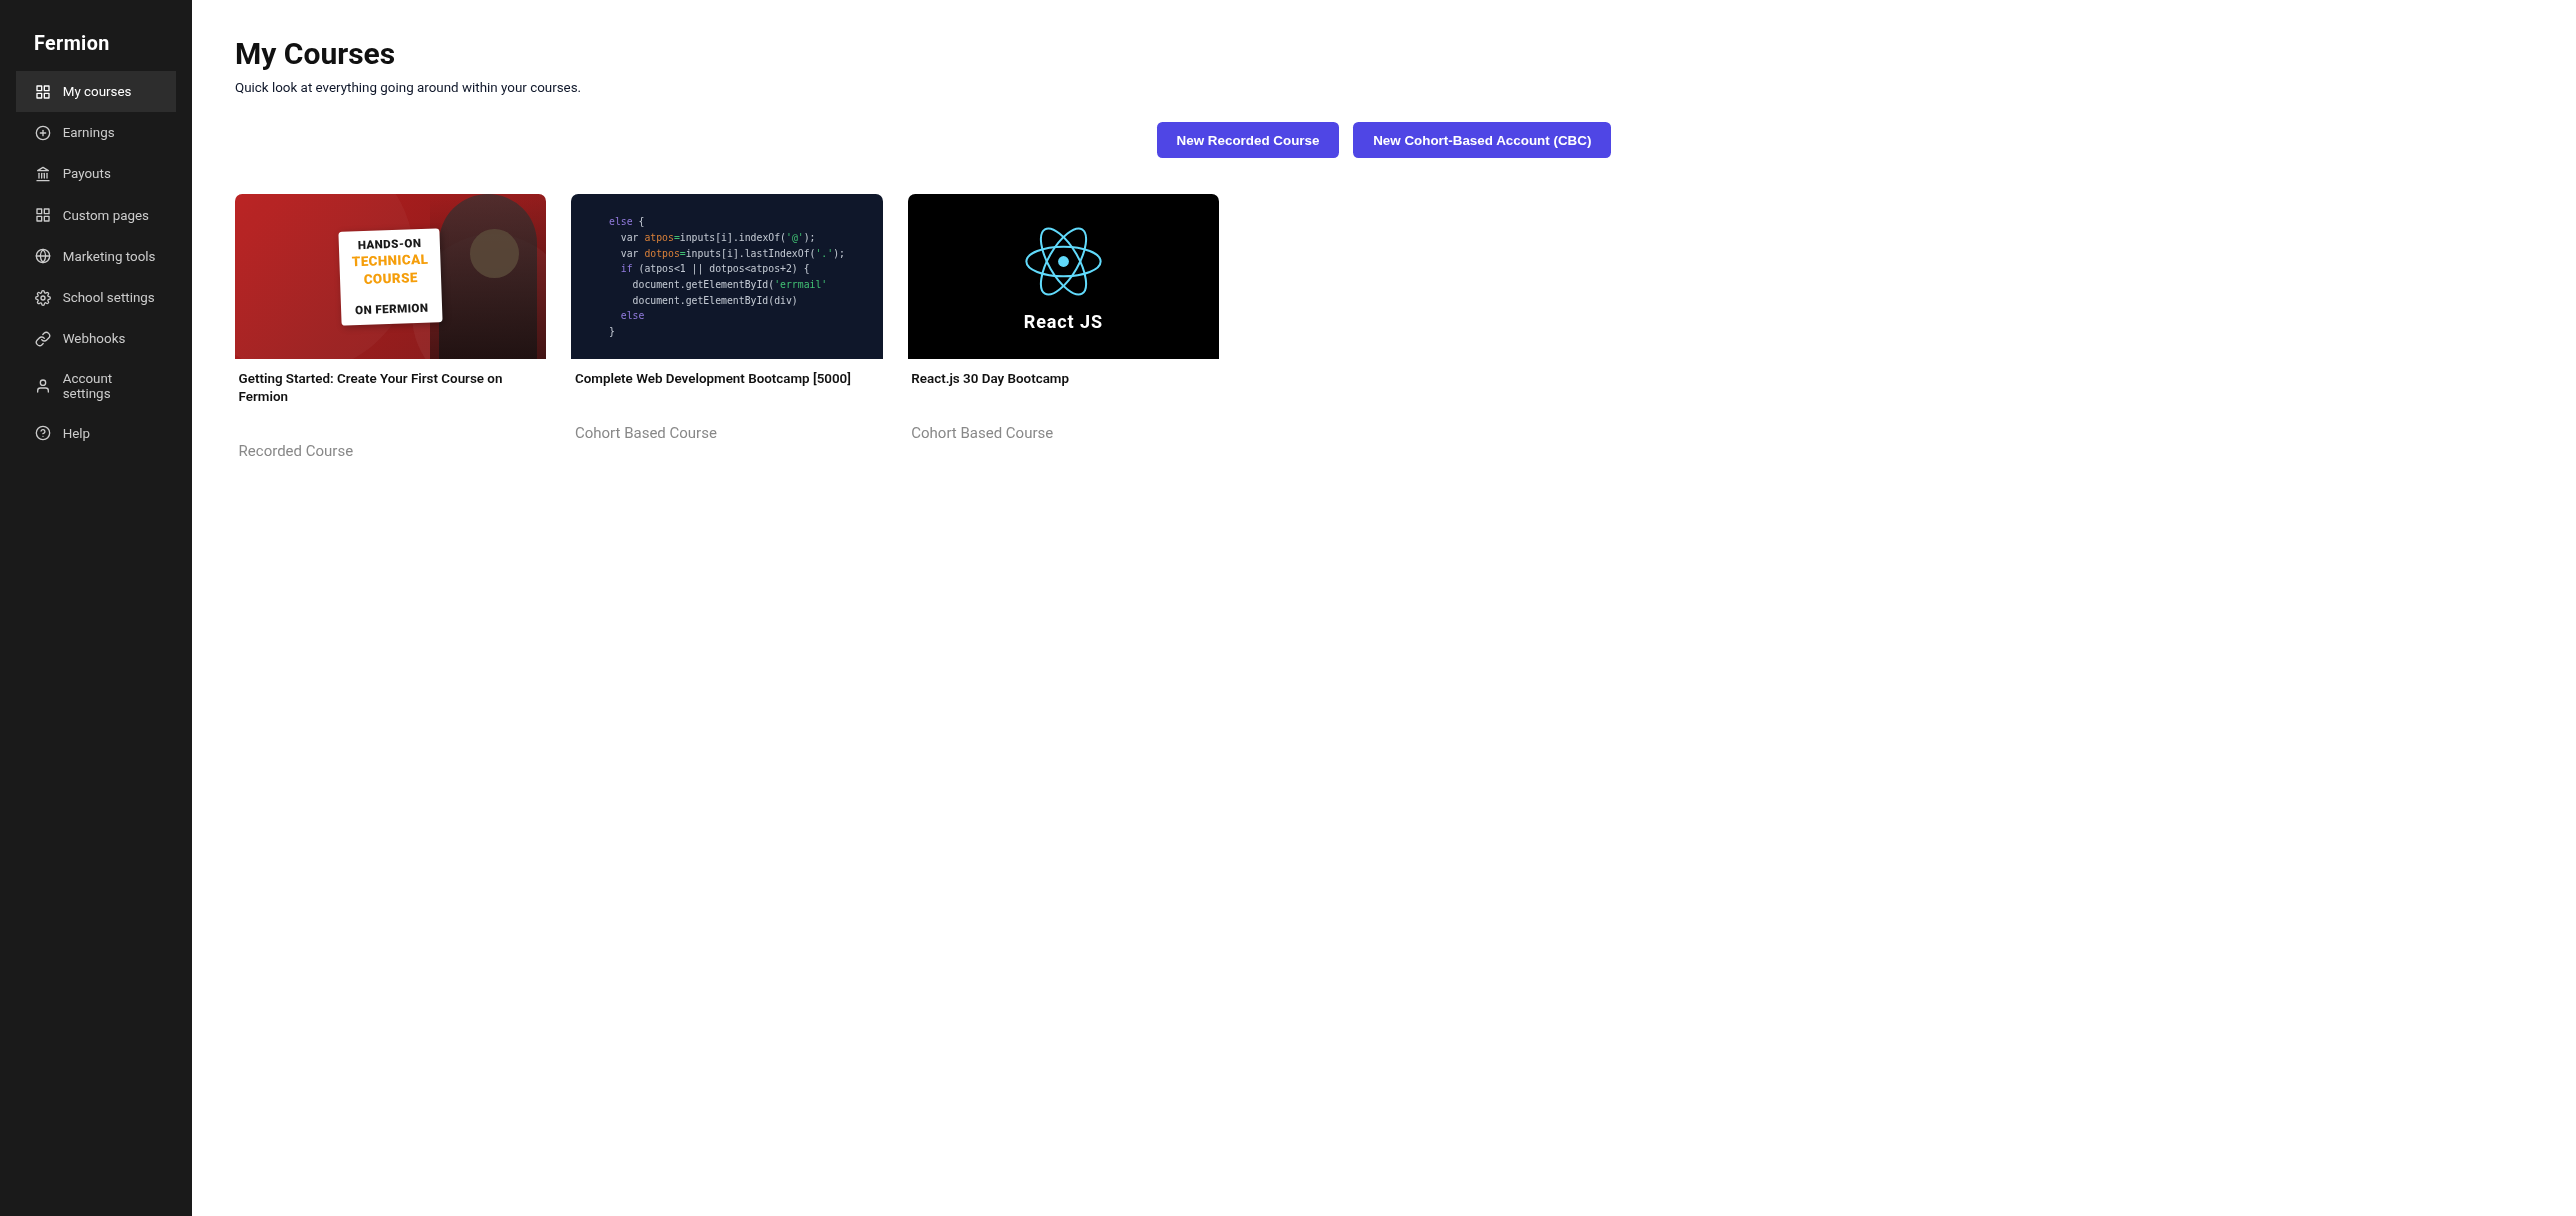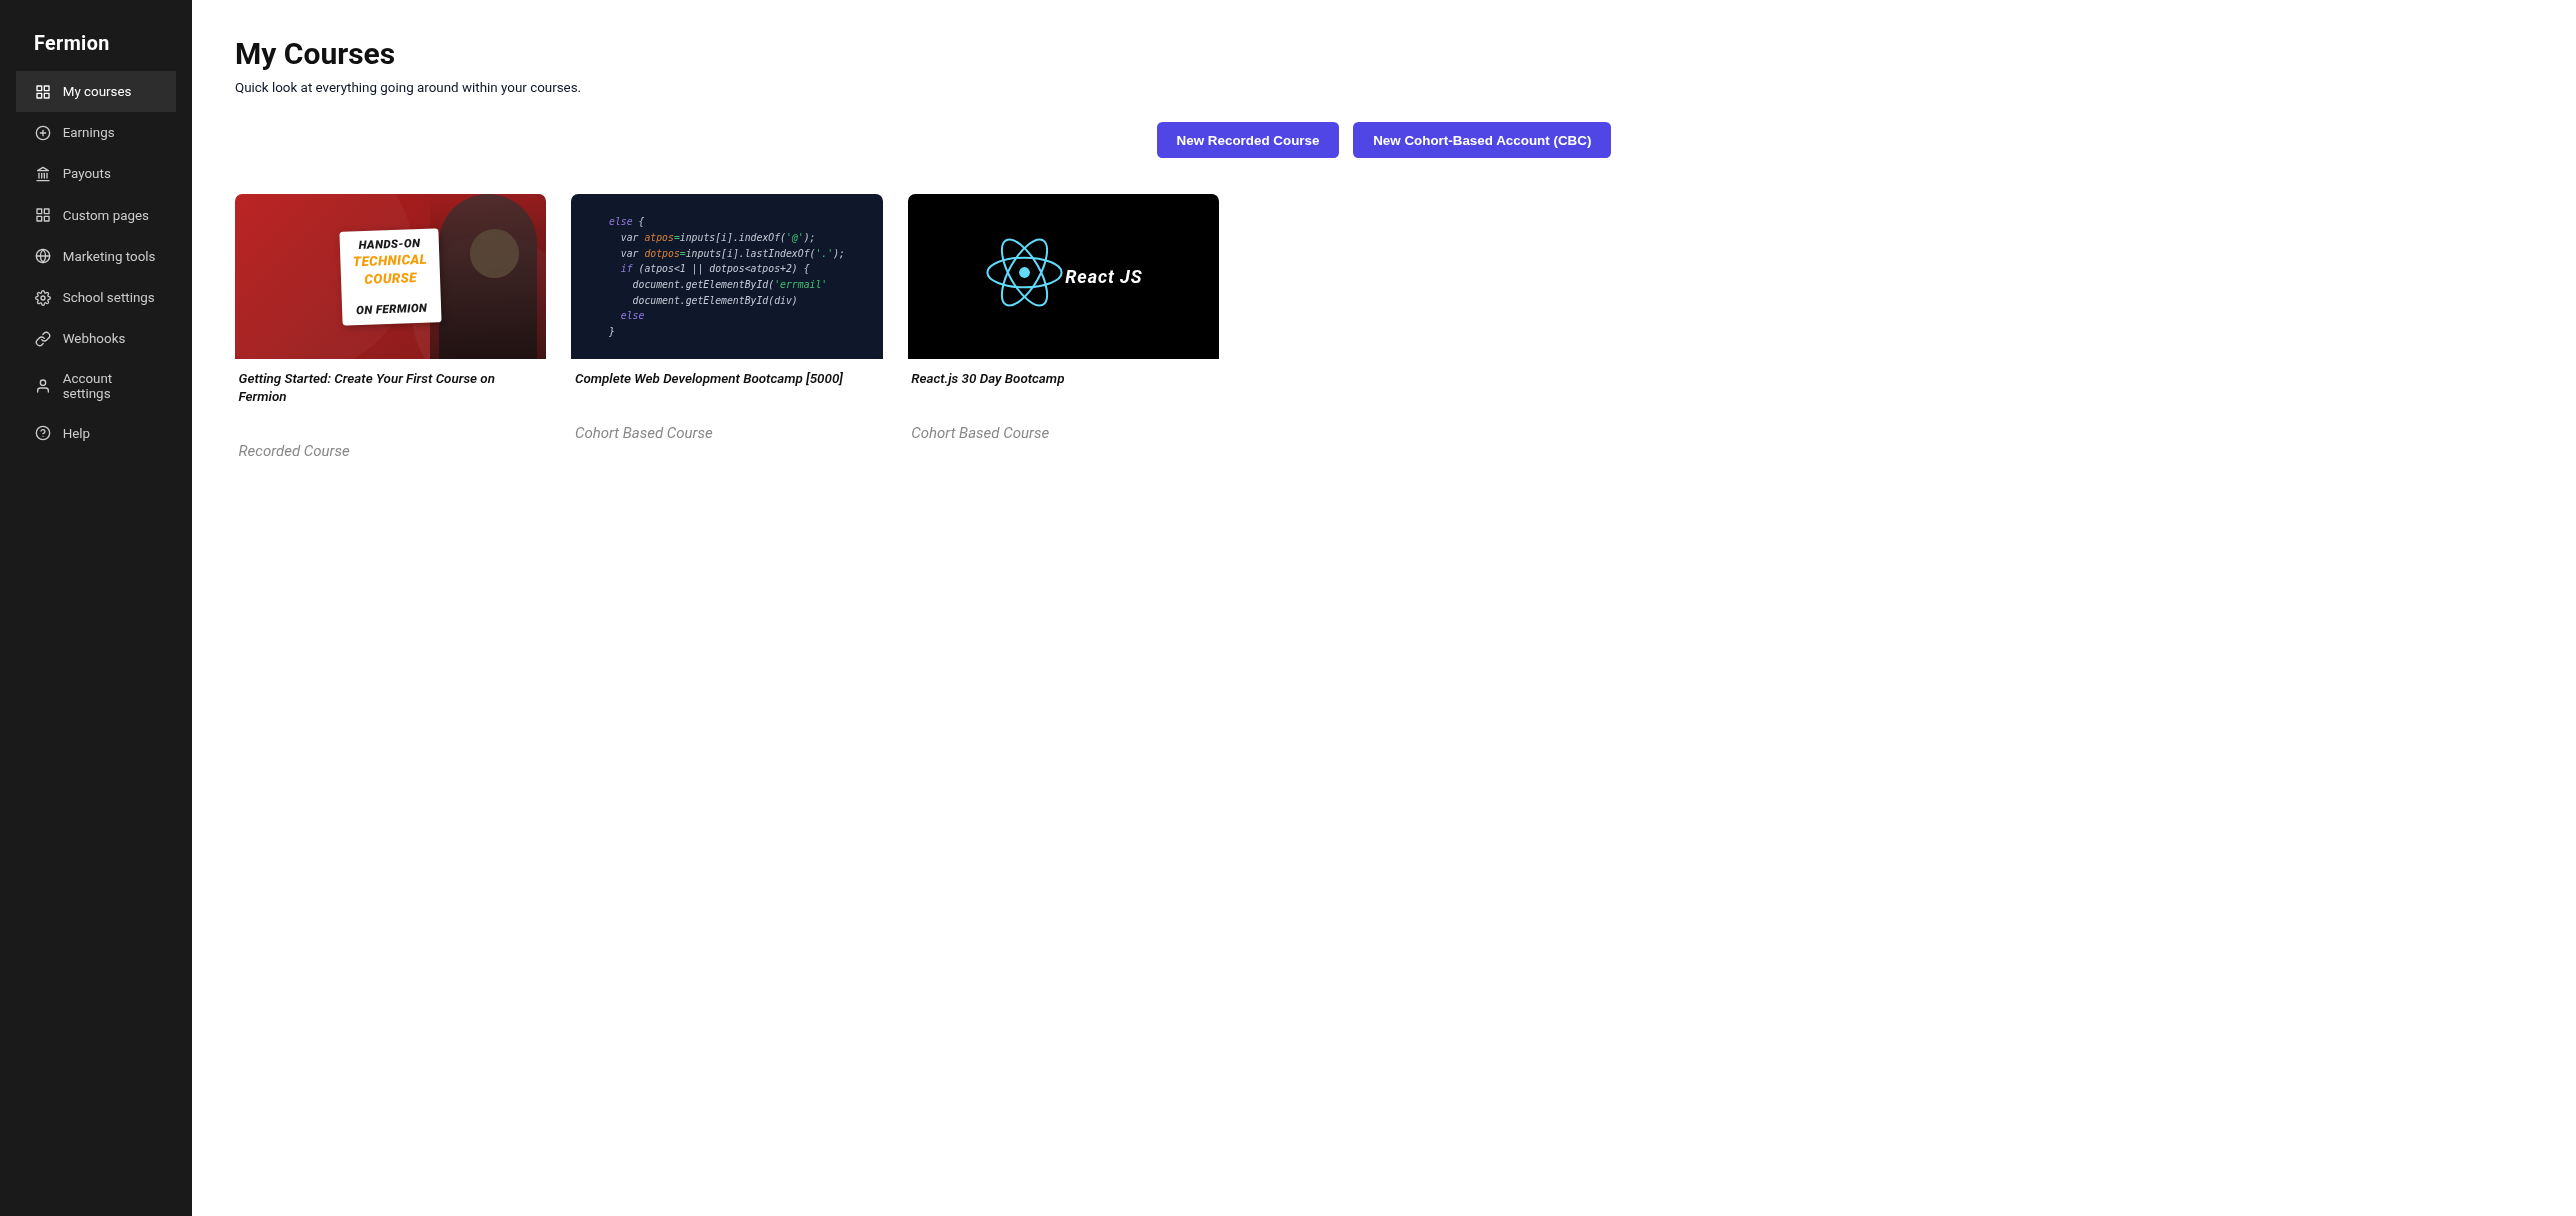--- a/index.html
+++ b/index.html
@@ -81,21 +81,20 @@
       display: grid;
       grid-template-columns: repeat(3, 1fr);
       gap: 25px;
       max-width: 984px;
     }
     .course-card {
       border-radius: 7.2px;
       overflow: hidden;
       cursor: pointer;
       transition: box-shadow 0.15s;
-      font-style: italic;
     }
     .course-thumbnail {
       width: 100%;
       height: 165px;
       object-fit: cover;
       display: block;
       background: #222;
     }
     
     .thumb-1 {
@@ -135,21 +134,21 @@
       line-height: 1.6;
       opacity: 0.85;
     }
     .thumb-2-code .c-purple { color: #a78bfa; }
     .thumb-2-code .c-orange { color: #fb923c; }
     .thumb-2-code .c-green { color: #4ade80; }
     .thumb-2-code .c-white { color: #e2e8f0; }
     
     .thumb-3 {
       background: #000;
-      display: flex; flex-direction: row; align-items: center; justify-content: center;
+      display: flex; flex-direction: column; align-items: center; justify-content: center;
     }
     .react-atom {
       width: 81px; height: 81px;
       margin-bottom: 9px;
     }
     .react-label {
       color: #fff;
       font-size: 18px;
       font-weight: 700;
       letter-spacing: 0.9px;

